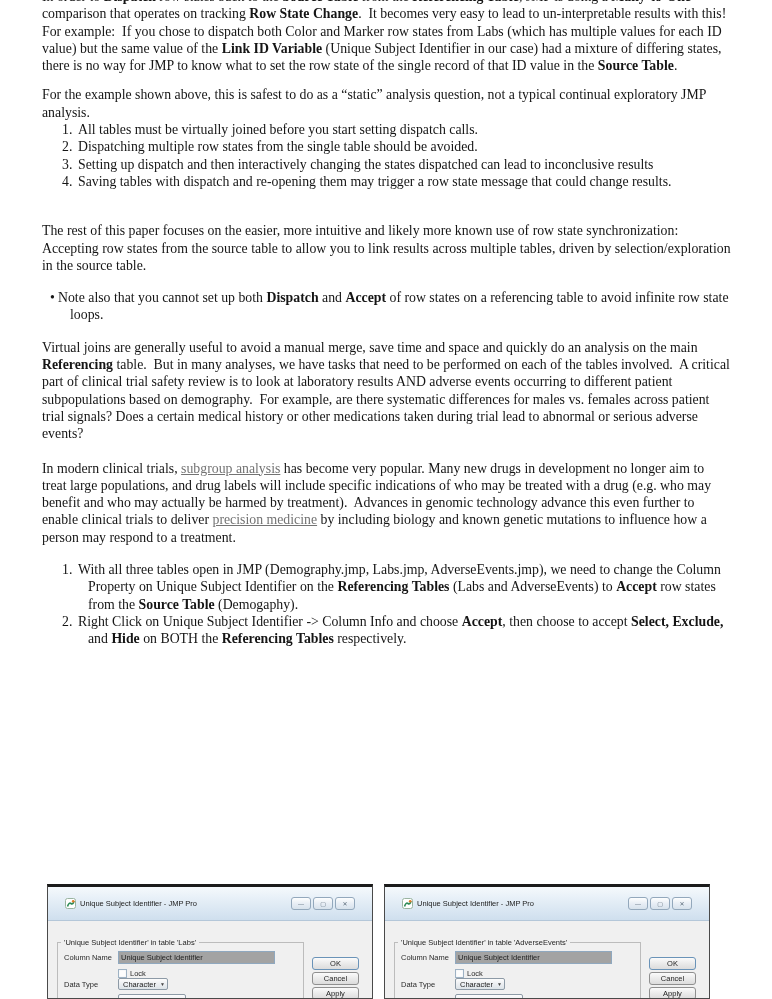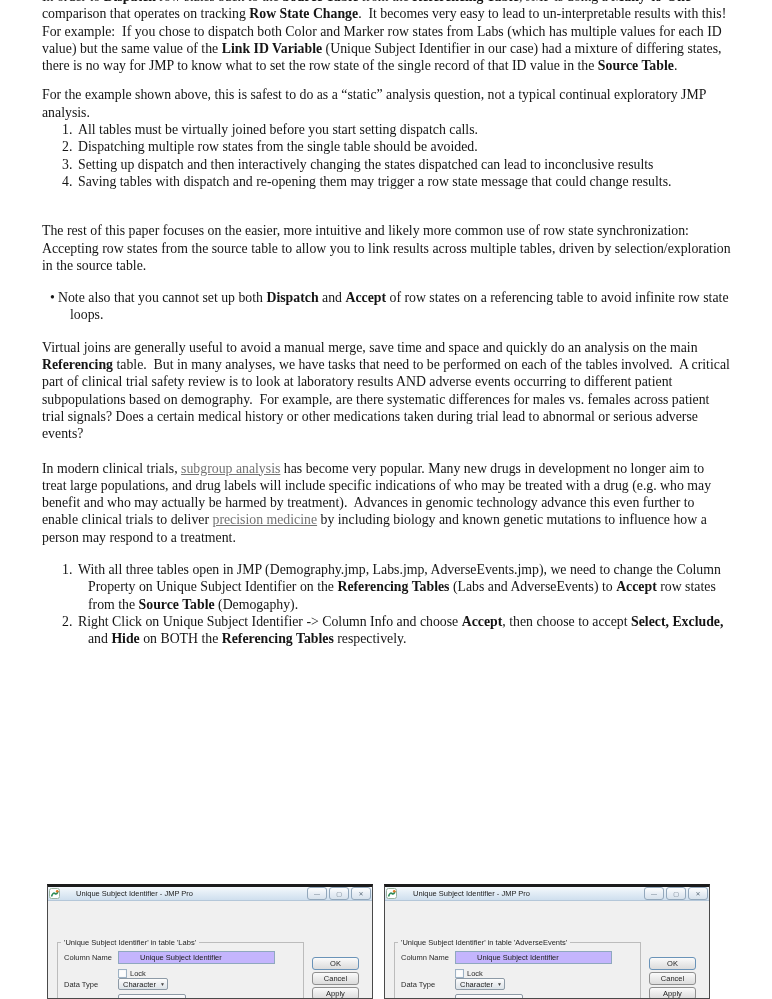--- a/index.html
+++ b/index.html
@@ -36,21 +36,21 @@
   
   .dialog {
     position:absolute; top:884px; width:326px; height:115px;
     border:1px solid #4a4a4a; border-top:3px solid #1b1b1b;
     background:#f0f0f0; overflow:hidden;
     font-family:"Liberation Sans", sans-serif; font-size:7.5px; color:#222;
   }
   .dlg-left  { left:47px; }
   .dlg-right { left:384px; }
   .titlebar {
-    height:14px; display:flex; align-items:center; padding:0 1px; gap:16px;
+    height:34px; display:flex; align-items:center; padding:0 17px; gap:4px;
     background:linear-gradient(#f5f9fc, #e3edf6 45%, #cfdfee);
     border-bottom:1px solid #b4c7d9;
   }
   .jmp-icon { width:11px; height:11px; flex:none; }
   .win-title { font-size:7.5px; color:#1c1c1c; white-space:nowrap; }
   .win-btns { margin-left:auto; display:flex; gap:2px; }
   .win-btn {
     width:20px; height:13px; border:1px solid #93a8bc; border-radius:3px;
     background:linear-gradient(#fdfefe, #e8eef5 50%, #d7e2ec);
     display:flex; align-items:center; justify-content:center;
@@ -61,22 +61,22 @@
     position:absolute; left:8px; top:8px; width:247px; height:130px;
     border:1px solid #bcbcbc;
   }
   .group-label {
     position:absolute; top:-5px; left:3px; background:#f0f0f0;
     padding:0 3px; white-space:nowrap; color:#1f1f1f;
   }
   .frow { position:absolute; display:flex; align-items:center; }
   .flabel { color:#2a2a2a; white-space:nowrap; }
   .textbox {
-    background:#c4b5fd; border:1px solid #8fa8bf; height:13px;
-    display:flex; align-items:center; padding:0 21px; white-space:nowrap;
+    background:#a3a3a3; border:1px solid #8fa8bf; height:13px;
+    display:flex; align-items:center; padding:0 2px; white-space:nowrap;
   }
   .checkbox {
     width:9px; height:9px; background:#fdfdfd; border:1px solid #9eb2c4;
     box-shadow:inset 0 0 1px #cdd8e2; flex:none;
   }
   .combo {
     height:12px; border:1px solid #8d9aa6; border-radius:2px;
     background:linear-gradient(#fcfcfc, #eceff2 50%, #dde3e8);
     display:flex; align-items:center; padding:0 2px 0 4px; gap:3px;
   }
@@ -114,21 +114,21 @@
       <div class="li">
         <span class="li-marker">3.</span>
         <div class="li-text"><span>Setting up dispatch and then interactively changing the states dispatched can lead to inconclusive results</span></div>
       </div>
       <div class="li">
         <span class="li-marker">4.</span>
         <div class="li-text"><span>Saving tables with dispatch and re-opening them may trigger a row state message that could change results.</span></div>
       </div>
     </div>
 
-    <div class="para p3"><span>The rest of this paper focuses on the easier, more intuitive and likely more common use of row state synchronization:  Accepting row states from the source table to allow you to link results across multiple tables, driven by selection/exploration in the source table.</span></div>
+    <div class="para p3"><span>The rest of this paper focuses on the easier, more intuitive and likely more known use of row state synchronization:  Accepting row states from the source table to allow you to link results across multiple tables, driven by selection/exploration in the source table.</span></div>
 
     <div class="bullet-list">
       <div class="li">
         <span class="li-marker">•</span>
         <div class="li-text"><span>Note also that you cannot set up both </span><span style="font-weight: bold;">Dispatch</span><span> and </span><span style="font-weight: bold;">Accept</span><span> of row states on a referencing table to avoid infinite row state loops.</span></div>
       </div>
     </div>
 
     <div class="para p5"><span>Virtual joins are generally useful to avoid a manual merge, save time and space and quickly do an analysis on the main </span><span style="font-weight: bold;">Referencing</span><span> table.  But in many analyses, we have tasks that need to be performed on each of the tables involved.  A critical part of clinical trial safety review is to look at laboratory results AND adverse events occurring to different patient subpopulations based on demography.  For example, are there systematic differences for males vs. females across patient trial signals? Does a certain medical history or other medications taken during trial lead to abnormal or serious adverse events?</span></div>
     <div class="para p6"><span>In modern clinical trials, </span><span class="link">subgroup analysis</span><span> has become very popular. Many new drugs in development no longer aim to treat large populations, and drug labels will include specific indications of who may be treated with a drug (e.g. who may benefit and who may actually be harmed by treatment).  Advances in genomic technology advance this even further to enable clinical trials to deliver </span><span class="link">precision medicine</span><span> by including biology and known genetic mutations to influence how a person may respond to a treatment.</span></div>

